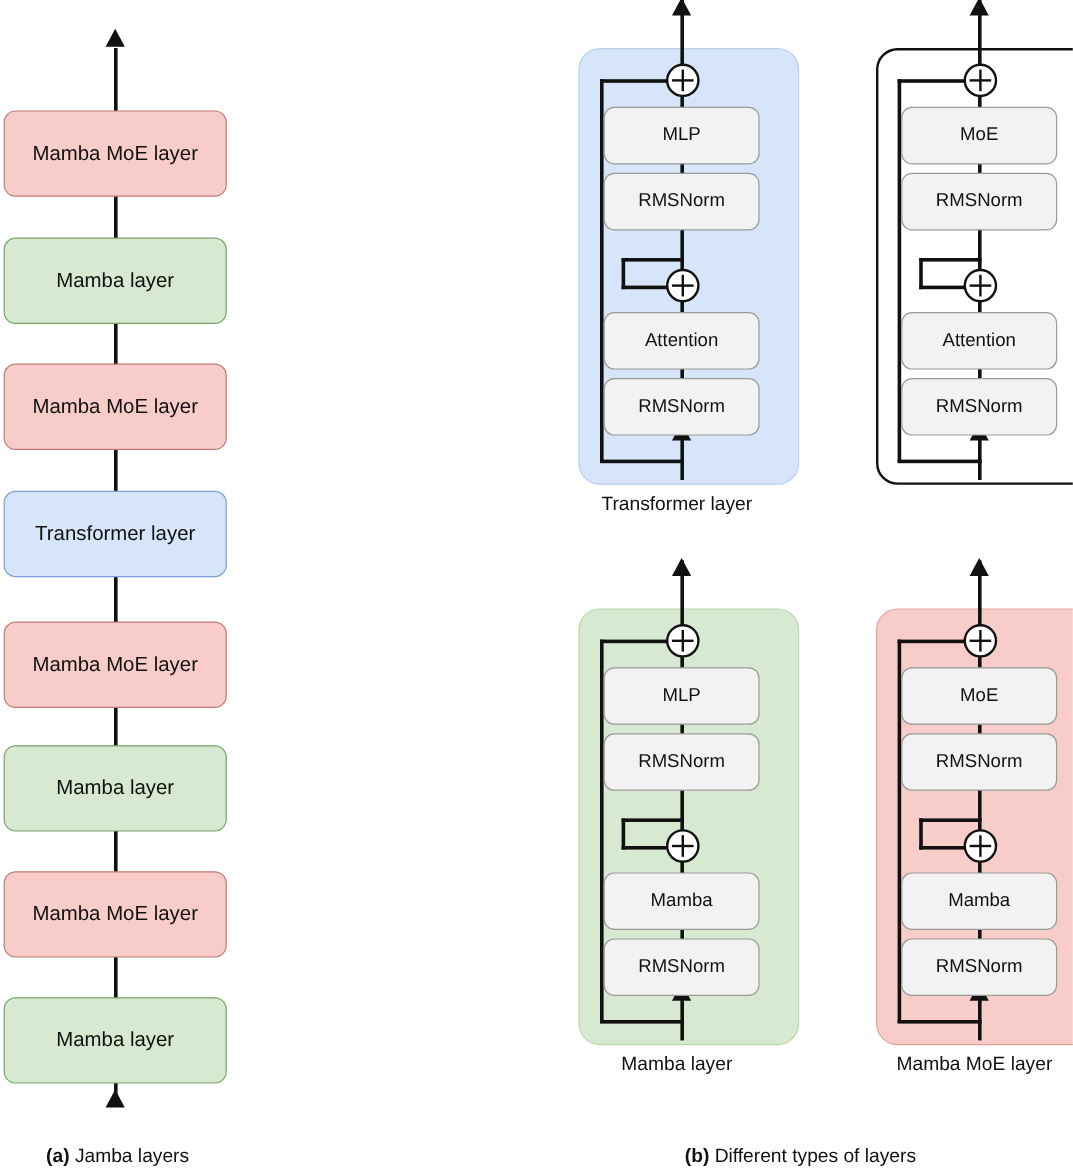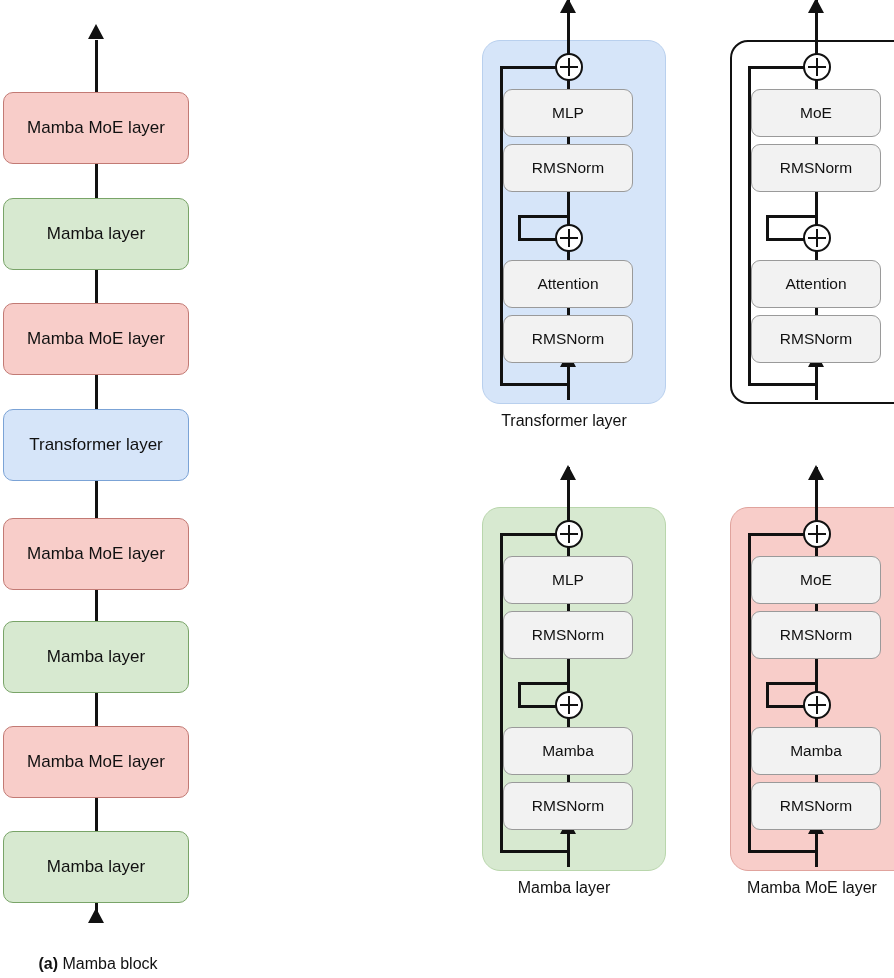--- a/index.html
+++ b/index.html
@@ -131,21 +131,21 @@
       </div>
     <div class="jamba-box red" style="top:726px;">
         <span>Mamba MoE layer</span>
       </div>
     <div class="jamba-box green" style="top:831px;">
         <span>Mamba layer</span>
       </div>
 
     <div class="cap" style="left:0px;top:955px;width:196px;">
       <b>(a)</b>
-      <span>Mamba block</span>
+      <span>Jamba layers</span>
     </div>
   </div>
 
   <div id="layer-types">
 
     <div class="layer-card" style="left:42px;top:0px;">
       <div class="card-bg blue"></div>
       <div class="spine"></div>
       <div class="spine-head"></div>
       <div class="in-arrow-head"></div>
@@ -265,15 +265,19 @@
       <div class="inner-box" style="top:260px;">
           <span>Mamba</span>
         </div>
       <div class="inner-box" style="top:315px;">
           <span>RMSNorm</span>
         </div>
 
       <div class="card-label">Mamba MoE layer</div>
     </div>
 
+    <div class="cap" style="left:77px;top:955px;width:340px;">
+      <b>(b)</b>
+      <span>Different types of layers</span>
+    </div>
 
   </div>
 </div>
 
 </body></html>

